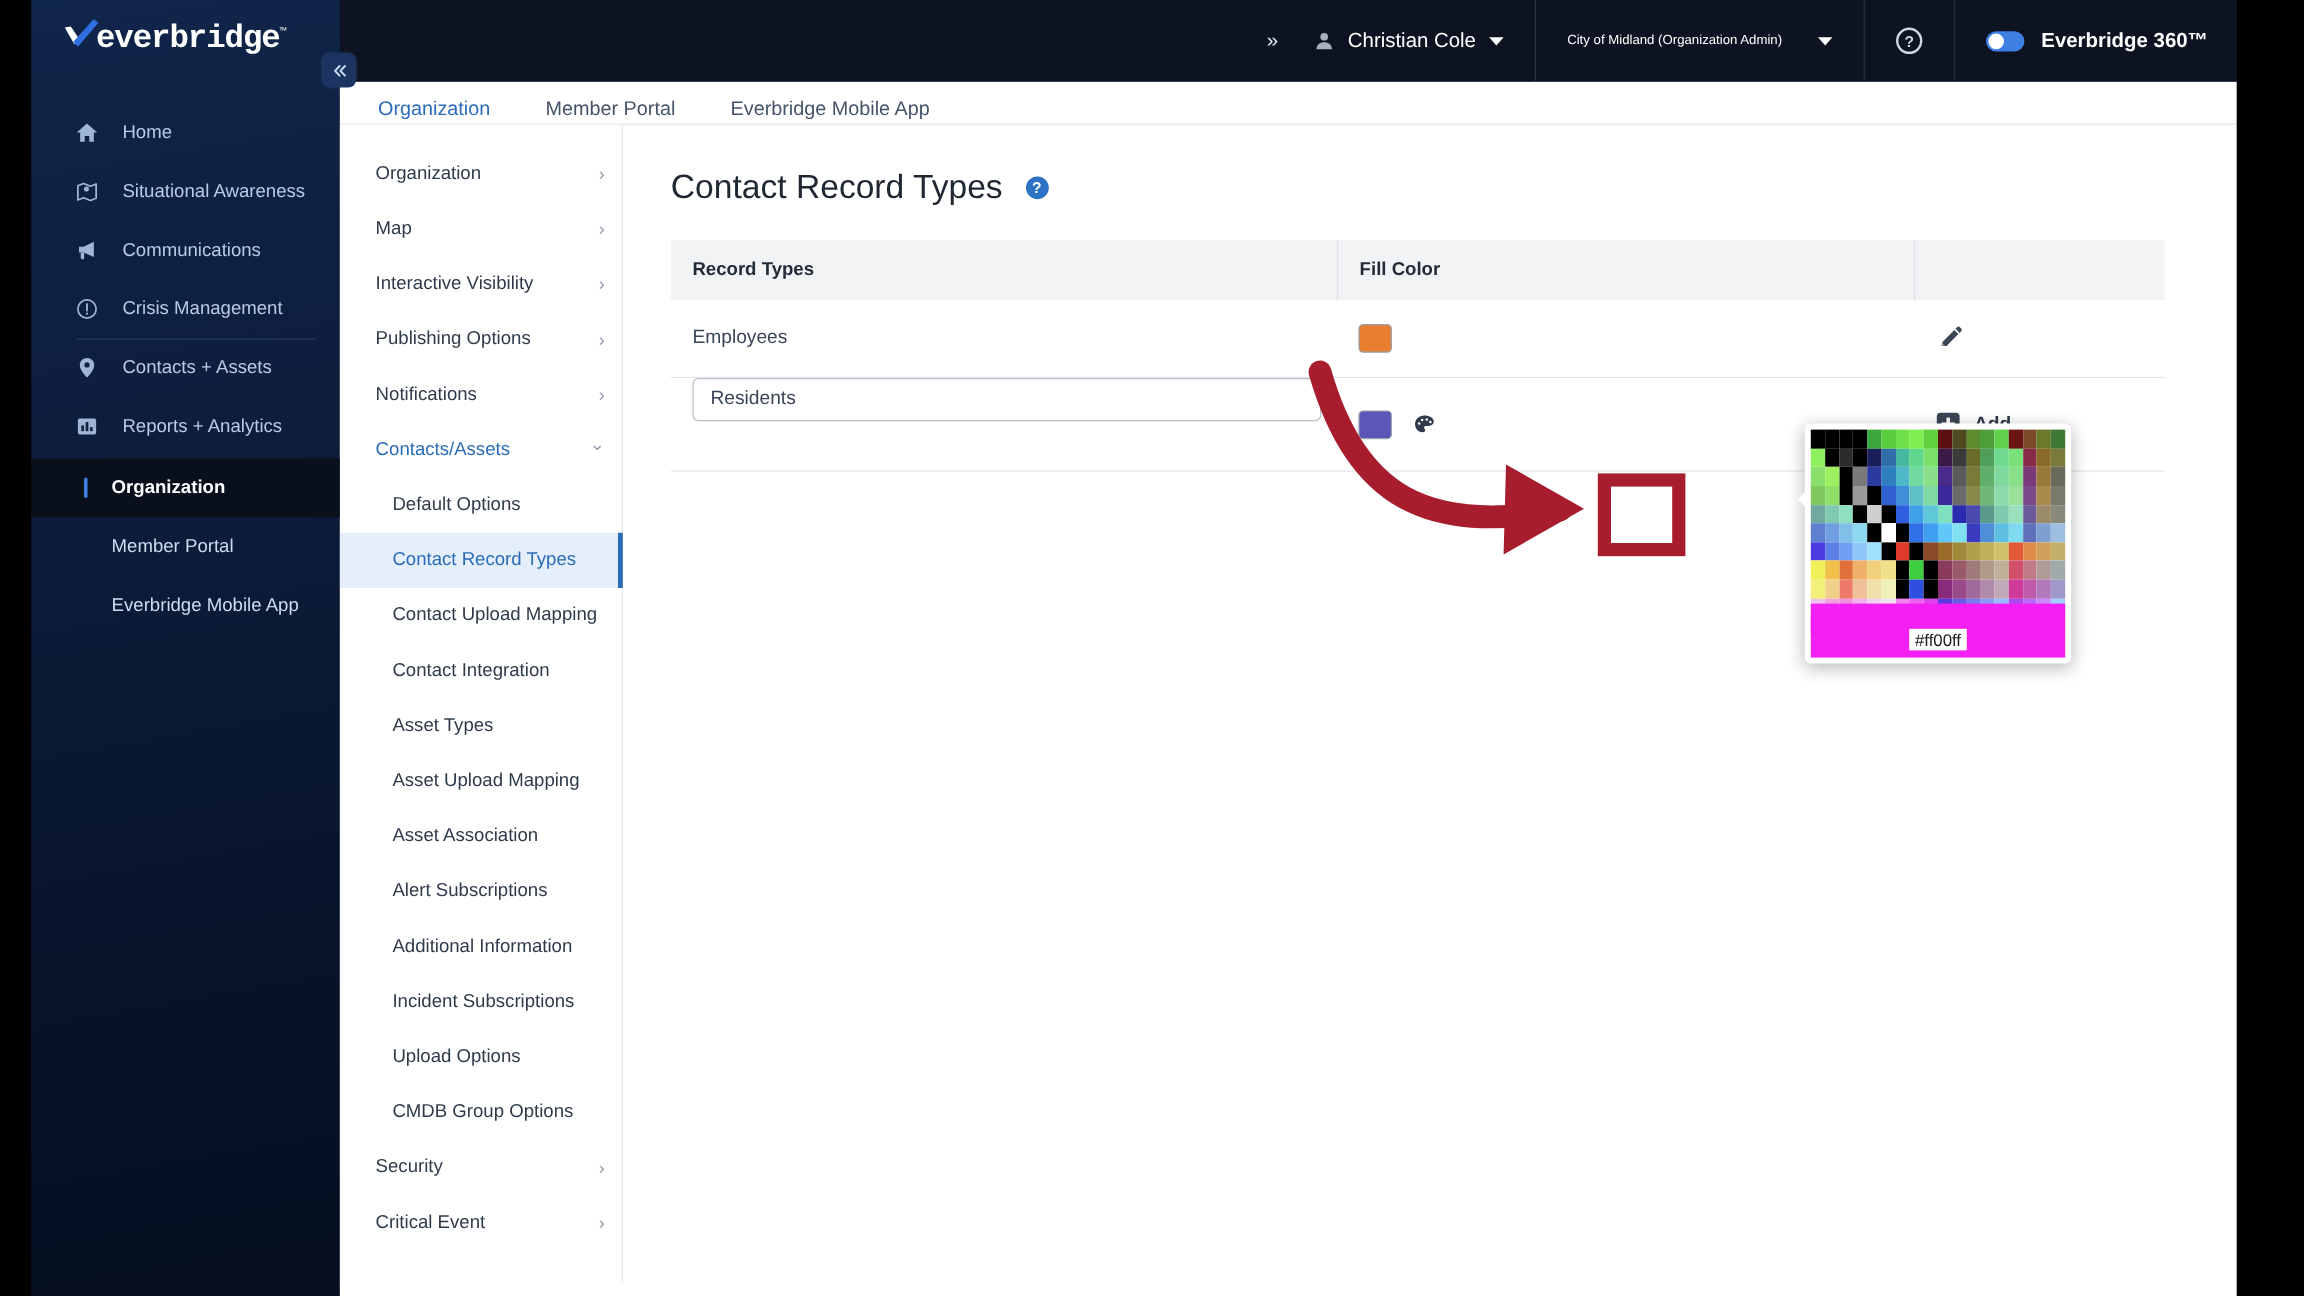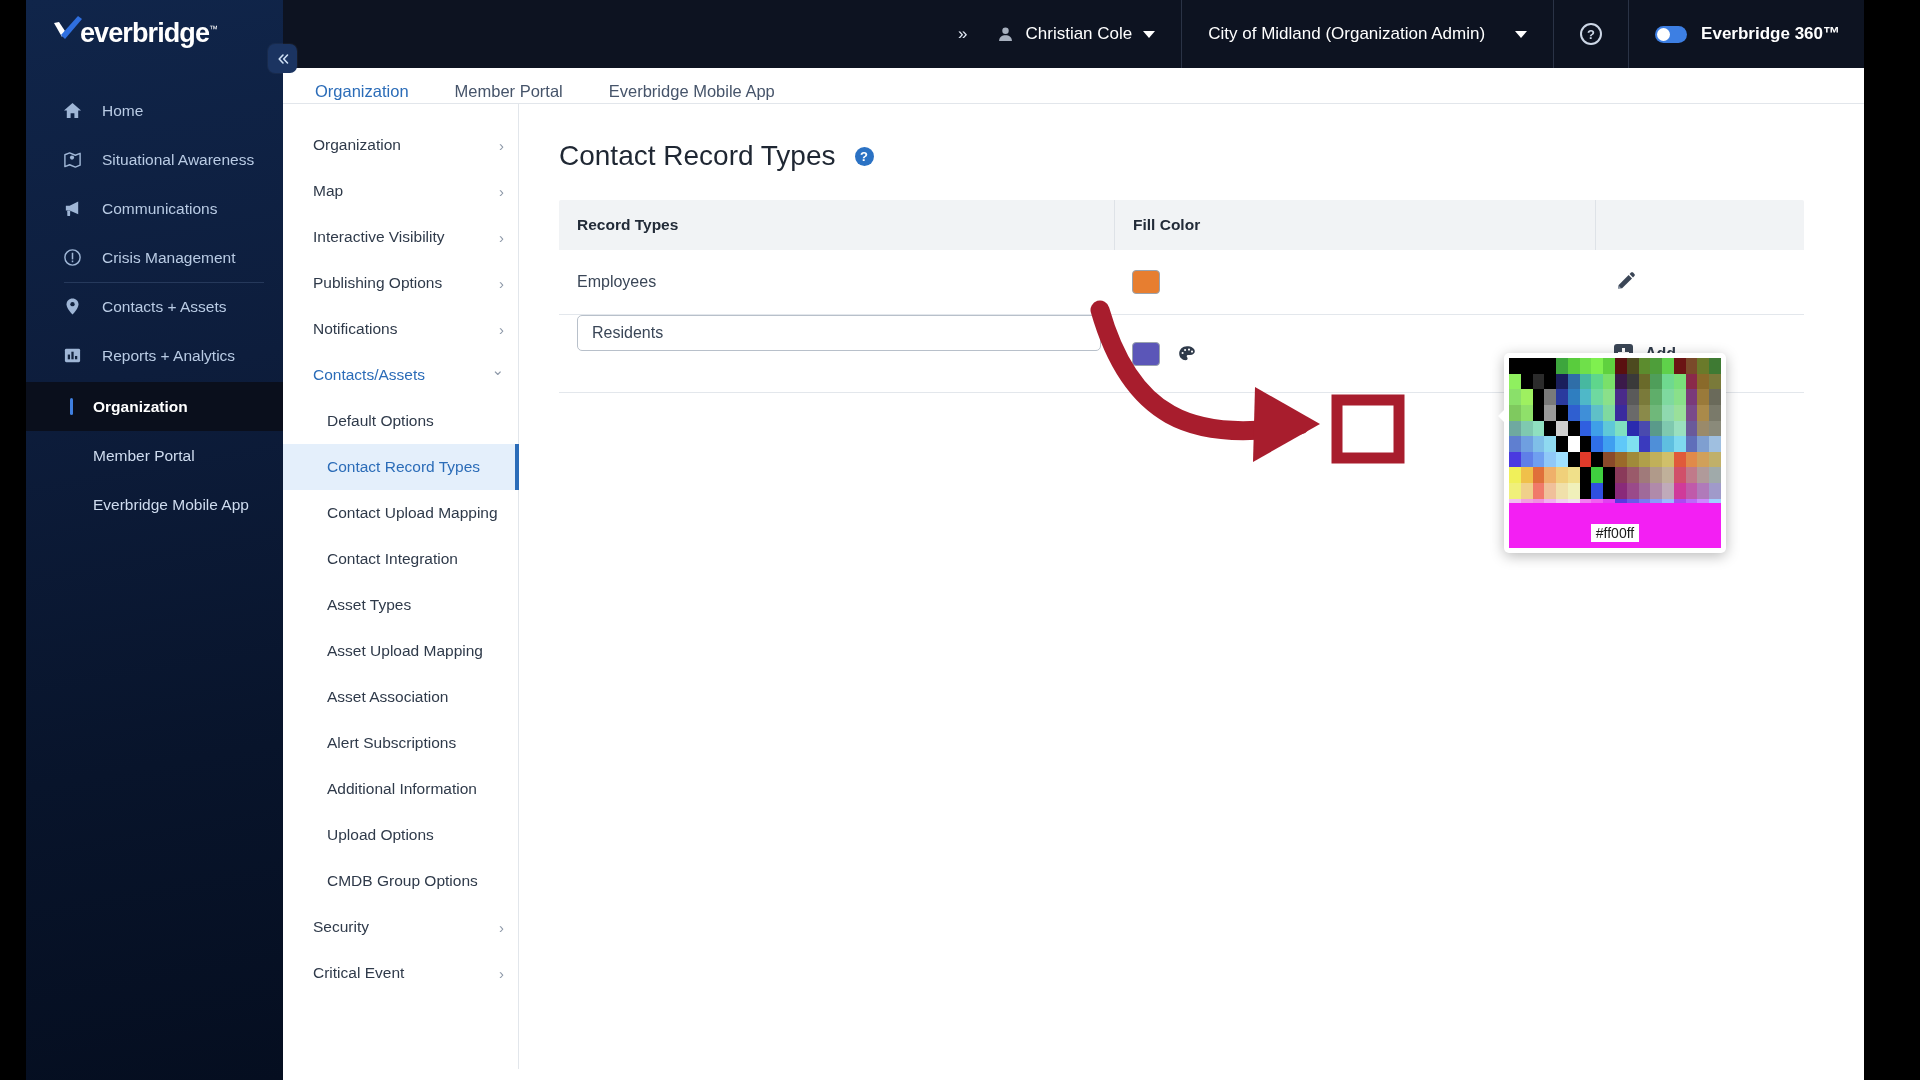--- a/index.html
+++ b/index.html
@@ -33,21 +33,21 @@
     background:linear-gradient(170deg,#10254a 0%, #0d1d3c 35%, #08142b 70%, #050e20 100%);
     z-index:20;
   }
   .logo-wrap {
     position:absolute; left:26px; top:11px; width:200px; height:44px;
     display:flex; align-items:center; gap:2px;
   }
   .logo-mark { width:34px; height:30px; flex:0 0 auto; position:relative; top:-3px;}
   .logo-text {
     color:#fff; font-size:27px; font-weight:700; letter-spacing:-0.9px;
-    position:relative; left:-8px; font-family:Liberation Sans, sans-serif;
+    position:relative; left:-8px; font-family:Liberation Mono, monospace;
   }
   .logo-tm { font-size:9px; vertical-align:super; font-weight:400; }
 
   .collapse-btn {
     position:absolute; right:-14px; top:44px; width:29px; height:29px;
     background:#1b3461; border-radius:7px;
     display:flex; align-items:center; justify-content:center;
     color:#cfe0f5; font-size:15px; z-index:31; cursor:pointer;
     box-shadow:0 0 0 1px rgba(255,255,255,.04);
   }
@@ -87,21 +87,21 @@
     position:absolute; left:283px; top:0; right:56px; height:68px;
     background:#0d1321; z-index:15;
     display:flex; align-items:center; justify-content:flex-end;
     padding-right:24px; gap:0;
   }
   .tb-chevrons { color:#e5ecf7; font-size:17px; margin-right:30px; cursor:pointer; }
   .tb-user { display:flex; align-items:center; gap:11px; color:#fff; font-size:17px; cursor:pointer; padding-right:26px;}
   .tb-user .avatar { width:17px; height:17px; opacity:.85; }
   .caret { width:0;height:0;border-left:6px solid transparent;border-right:6px solid transparent;border-top:7px solid #fff; }
   .tb-div { width:1px; height:68px; background:#2a3346; }
-  .tb-org { display:flex; align-items:center; gap:30px; color:#fff; font-size:17px; cursor:pointer; padding:0 26px;}
+  .tb-org { display:flex; align-items:center; gap:30px; color:#fff; font-size:11px; cursor:pointer; padding:0 26px;}
   .tb-help {
     width:22px;height:22px;border-radius:50%;border:2px solid #cdd7e6;color:#cdd7e6;
     display:flex;align-items:center;justify-content:center;font-size:13px;font-weight:700;
     margin:0 26px; cursor:pointer;
   }
   .tb-360 { display:flex; align-items:center; gap:14px; color:#fff; font-size:17px; font-weight:700; cursor:pointer;}
   .toggle {
     width:32px;height:17px;border-radius:9px;background:#3d7fe3;position:relative; flex:0 0 32px;
   }
   .toggle::after{content:"";position:absolute;left:2px;top:2px;width:13px;height:13px;border-radius:50%;background:#fff;}
@@ -419,20 +419,23 @@
           <span>Asset Upload Mapping</span>
         </div>
         <div class="sm-sub">
           <span>Asset Association</span>
         </div>
         <div class="sm-sub">
           <span>Alert Subscriptions</span>
         </div>
         <div class="sm-sub">
           <span>Additional Information</span>
+        </div>
+        <div class="sm-sub">
+          <span>Incident Subscriptions</span>
         </div>
         <div class="sm-sub">
           <span>Upload Options</span>
         </div>
         <div class="sm-sub">
           <span>CMDB Group Options</span>
         </div>
 
         <div class="sm-item">
           <span>Security</span>

